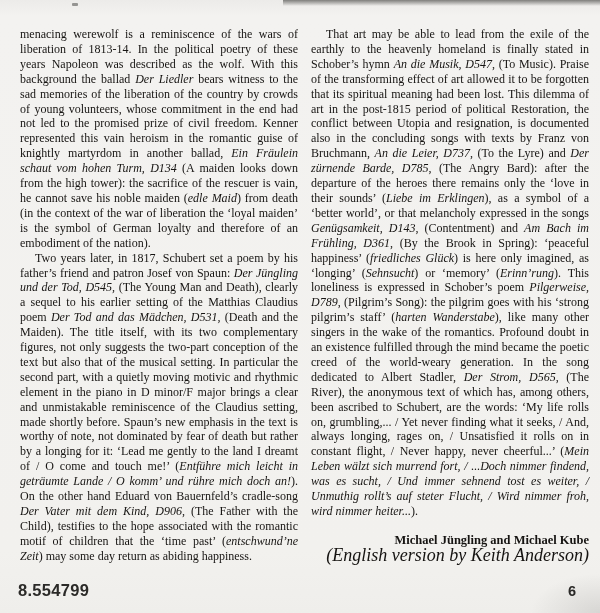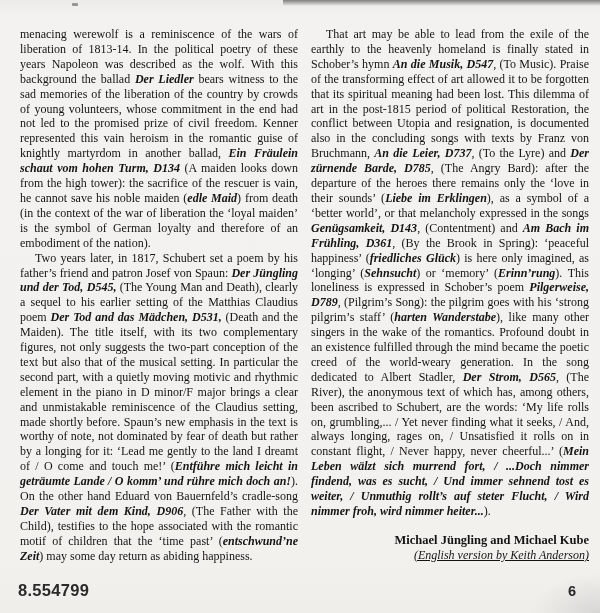--- a/index.html
+++ b/index.html
@@ -5,24 +5,24 @@
   html,body{margin:0;padding:0;background:#ffffff;}
   .page{
     width:600px;height:613px;position:relative;overflow:hidden;
     background:linear-gradient(180deg,#ecebe9 0%,#f3f2f0 2.5%,#f2f1ee 90%,#efeeeb 100%);
     font-family:"Liberation Serif",serif;color:#161412;
   }
   .content{position:absolute;top:27px;left:20px;display:flex;gap:13px;}
   .col{width:278px;font-size:12px;line-height:14.9px;text-align:justify;}
   .para{margin:0;}
   .para.indent{text-indent:15px;}
-  .para i{font-style:italic;font-weight:bold;}
+  .para i{font-style:italic;}
   .signature{margin-top:14px;text-align:right;}
   .sig-authors{font-weight:bold;font-size:12.5px;line-height:15px;}
-  .sig-credit{font-style:italic;font-size:12px;line-height:15px;text-decoration:underline;}
+  .sig-credit{font-style:italic;font-size:18px;line-height:15px;}
   .footer-left{
     position:absolute;left:18px;top:581px;
     font-family:"Liberation Sans",sans-serif;font-weight:bold;font-size:16.5px;
     color:#2b2a28;letter-spacing:.3px;text-align:center;
   }
   .footer-right{
     position:absolute;right:24px;top:583px;
     font-family:"Liberation Sans",sans-serif;font-weight:bold;font-size:14.5px;color:#2b2a28;
   }
   .scan-band{

